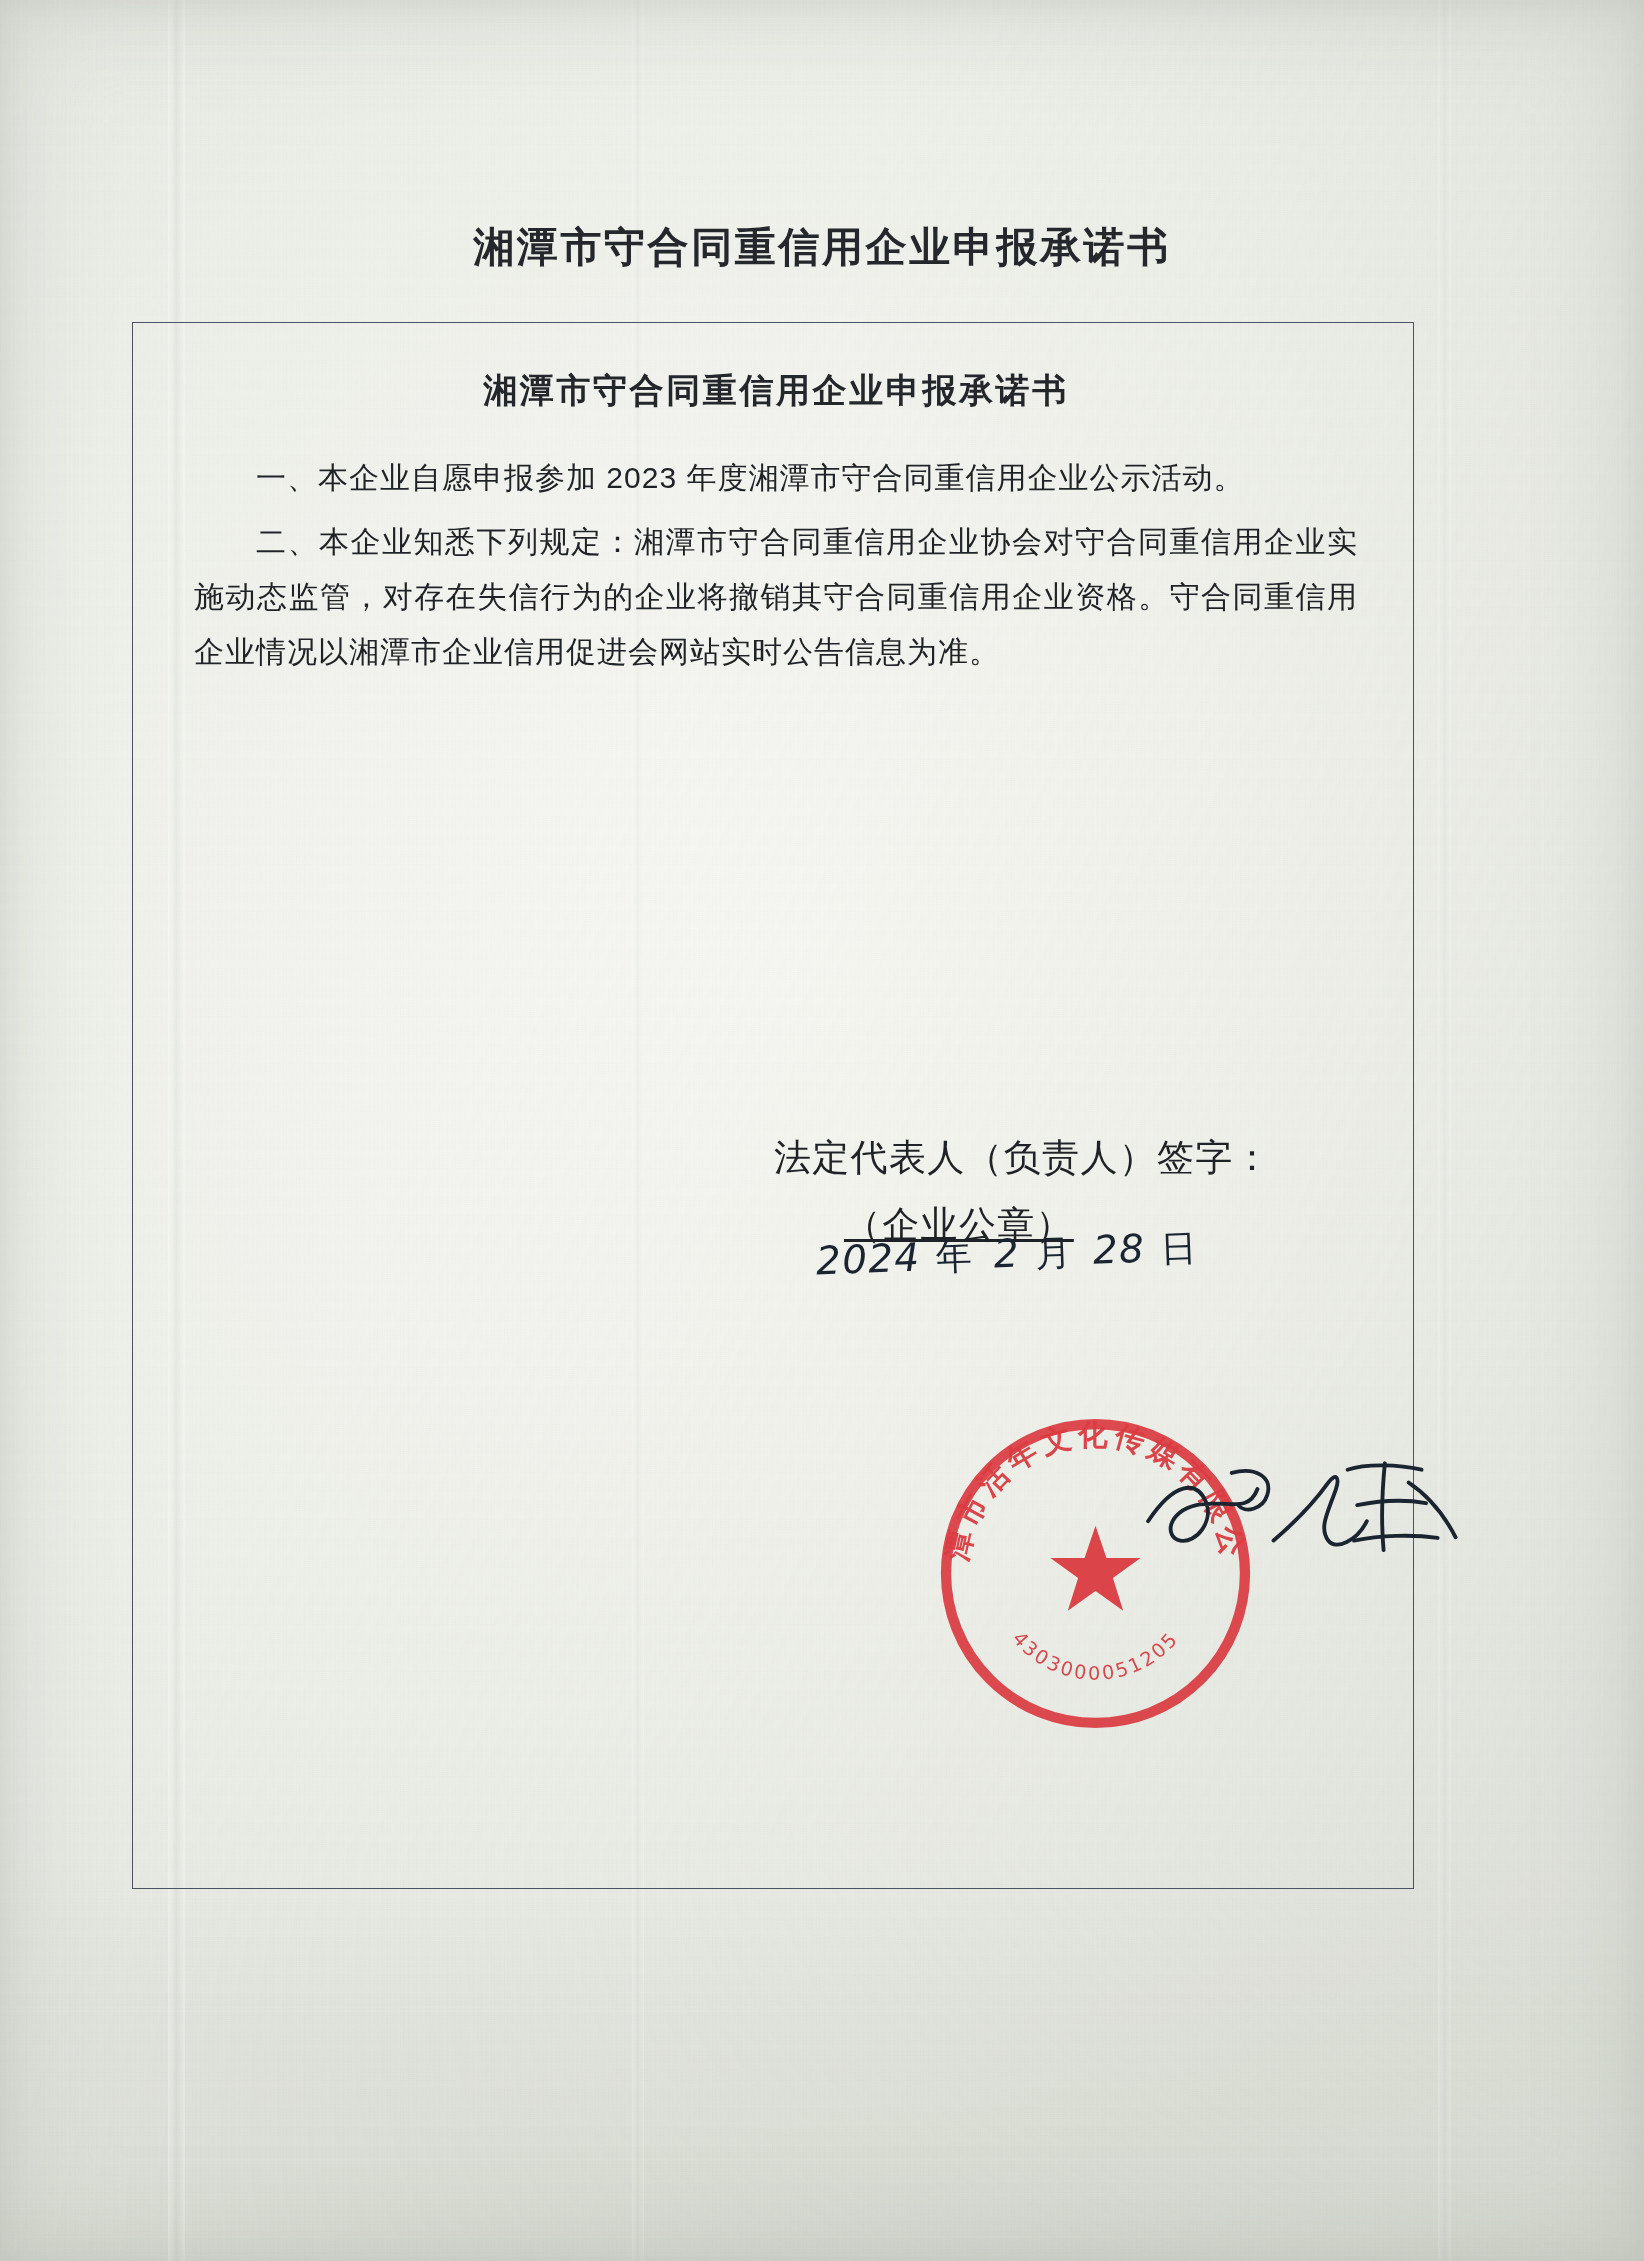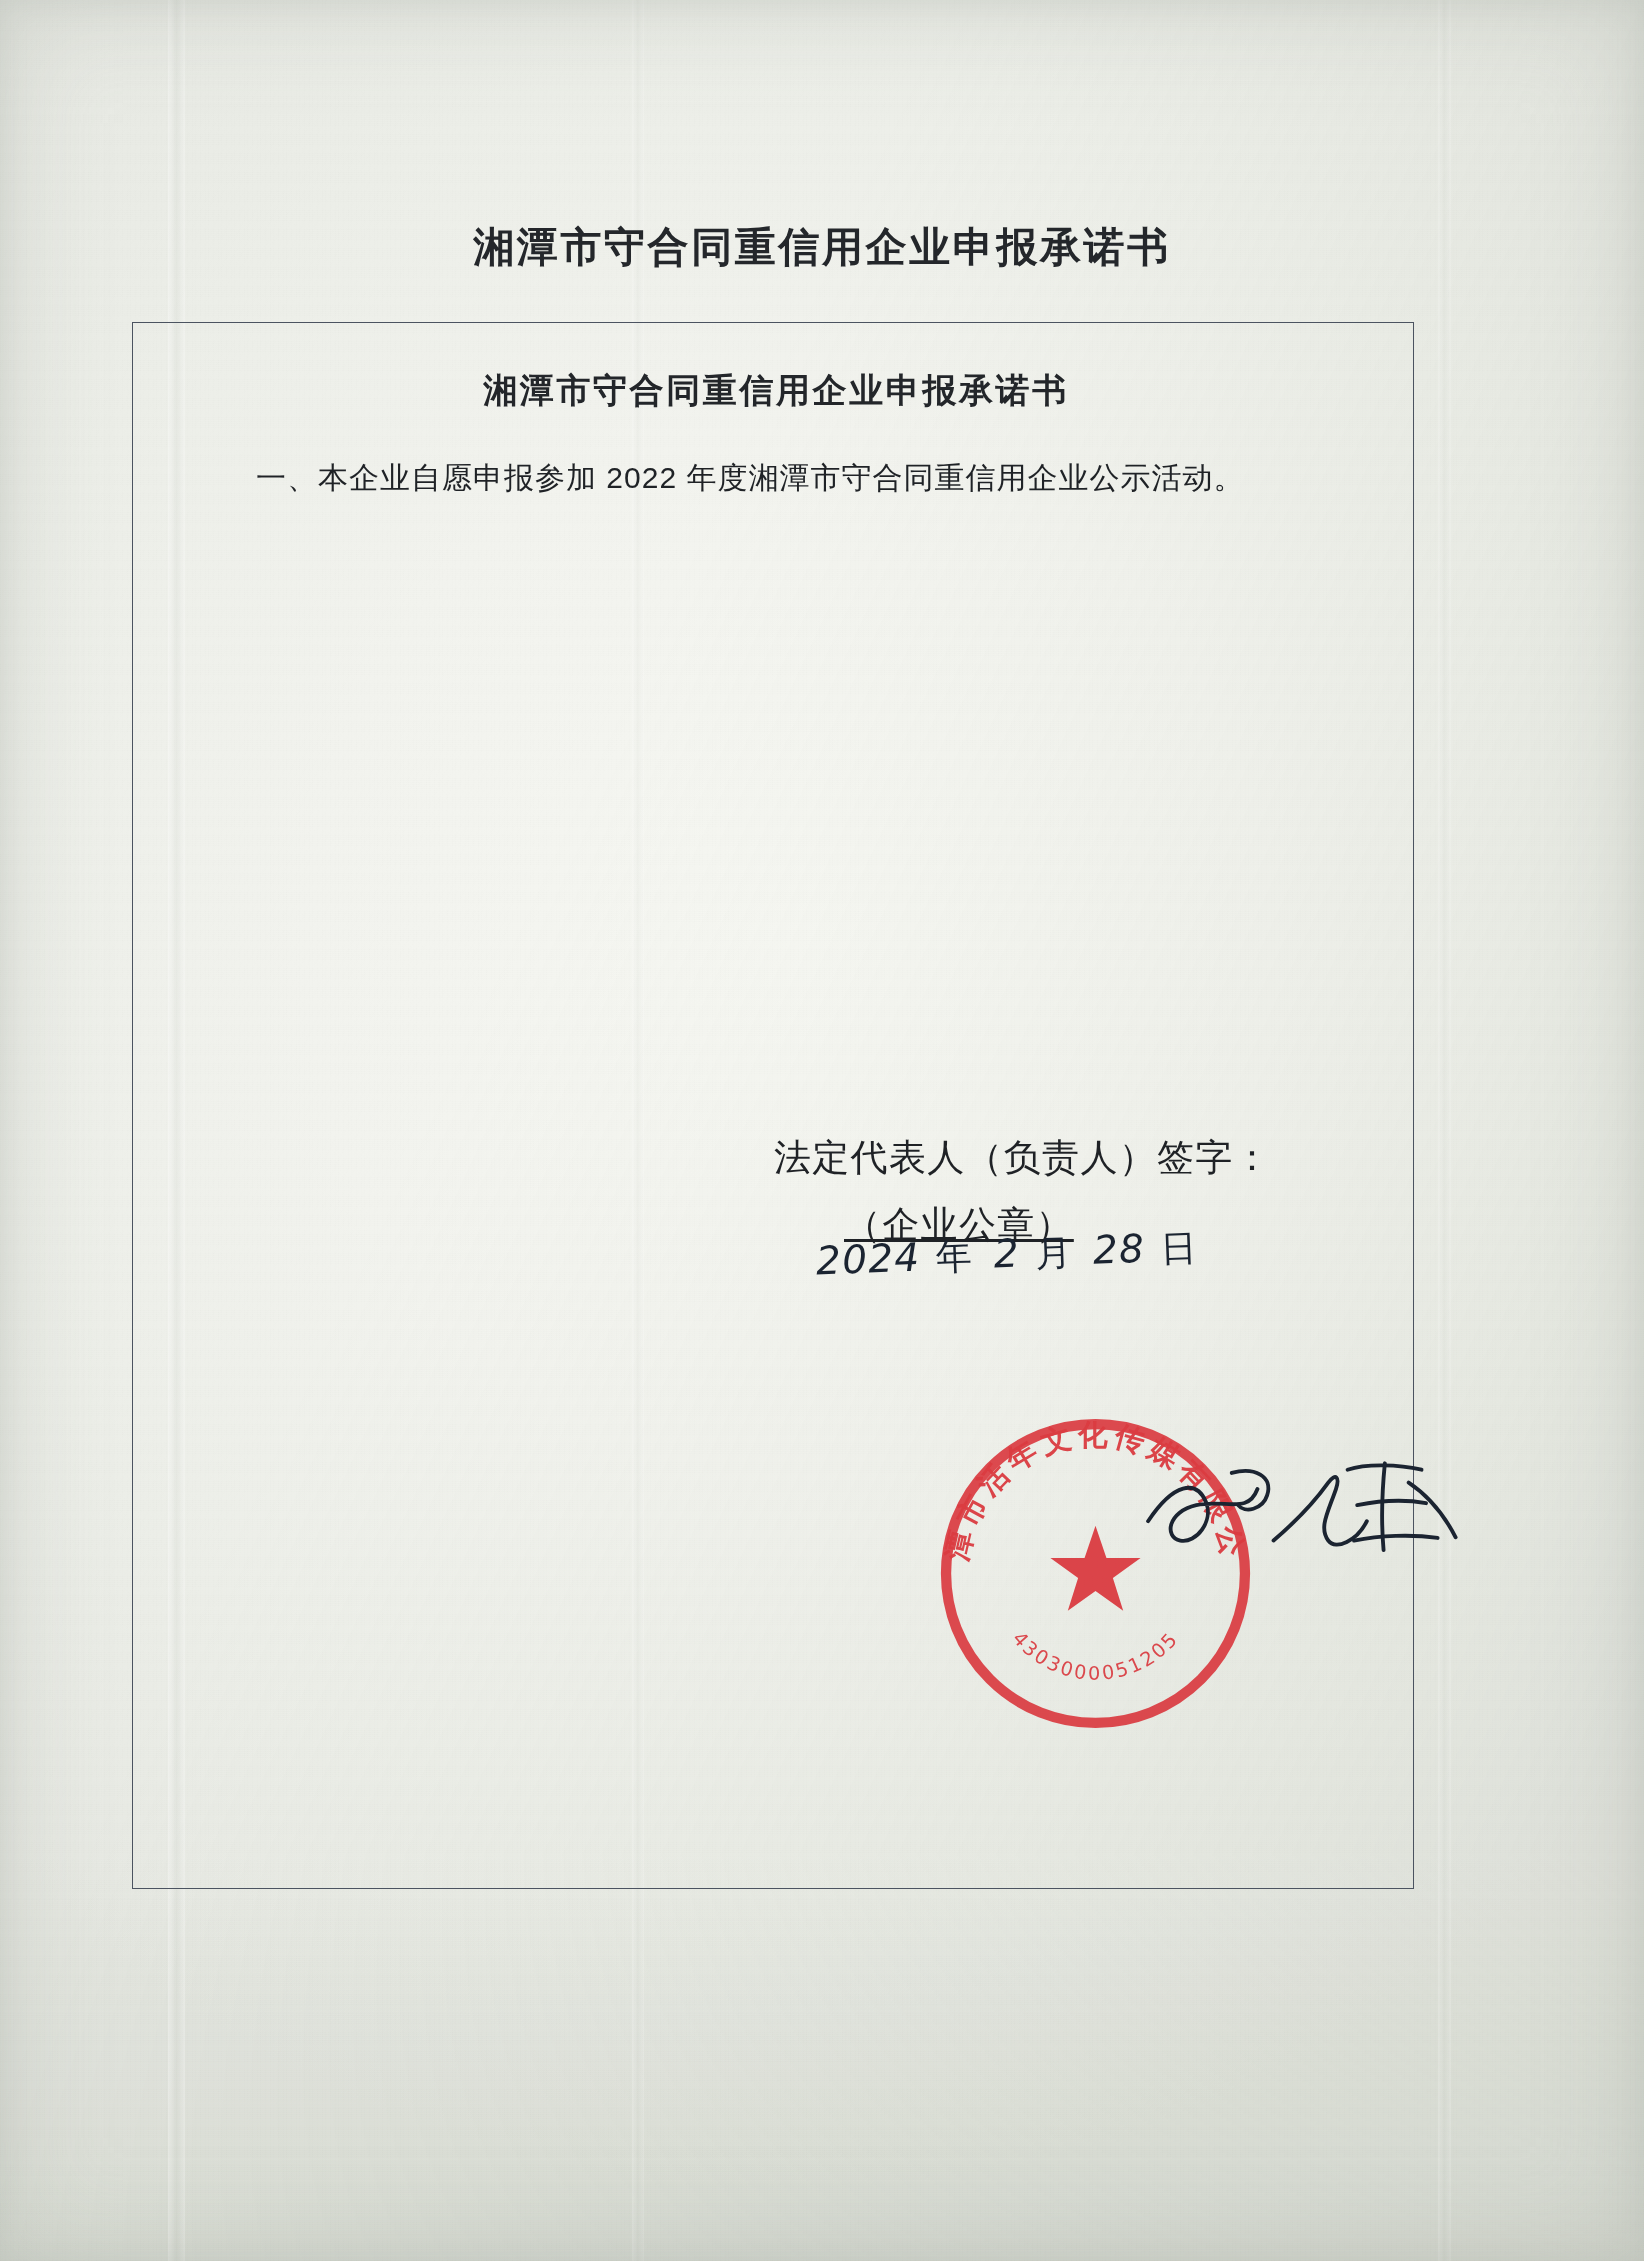--- a/index.html
+++ b/index.html
@@ -172,21 +172,22 @@
   <div class="crease" style="left:632px; top:0; width:11.6px; height:2261px; opacity:.35;"></div>
   <div class="crease" style="left:1438px; top:0; width:13px; height:2261px; opacity:.35;"></div>
 
   <h1 class="doc-title">湘潭市守合同重信用企业申报承诺书</h1>
 
   <div class="frame">
     <div class="inner">
 
       <div class="inner-title">湘潭市守合同重信用企业申报承诺书</div>
 
-      <p class="para loose">一、本企业自愿申报参加 2022 年度湘潭市守合同重信用企业公示活动。</p>
+      <p class="para loose">一、本企业自愿申报参加 2023 年度湘潭市守合同重信用企业公示活动。</p>
+      <p class="para loose">二、本企业知悉下列规定：湘潭市守合同重信用企业协会对守合同重信用企业实施动态监管，对存在失信行为的企业将撤销其守合同重信用企业资格。守合同重信用企业情况以湘潭市企业信用促进会网站实时公告信息为准。</p>
 
       <div class="sign-block">
         <div class="sign-row">法定代表人（负责人）签字：</div>
         <div class="sign-row indent">（企业公章）</div>
       </div>
 
       <div class="hand-date">
         <span class="num">2024</span>
         <span>年</span>
         <span class="num">2</span>

